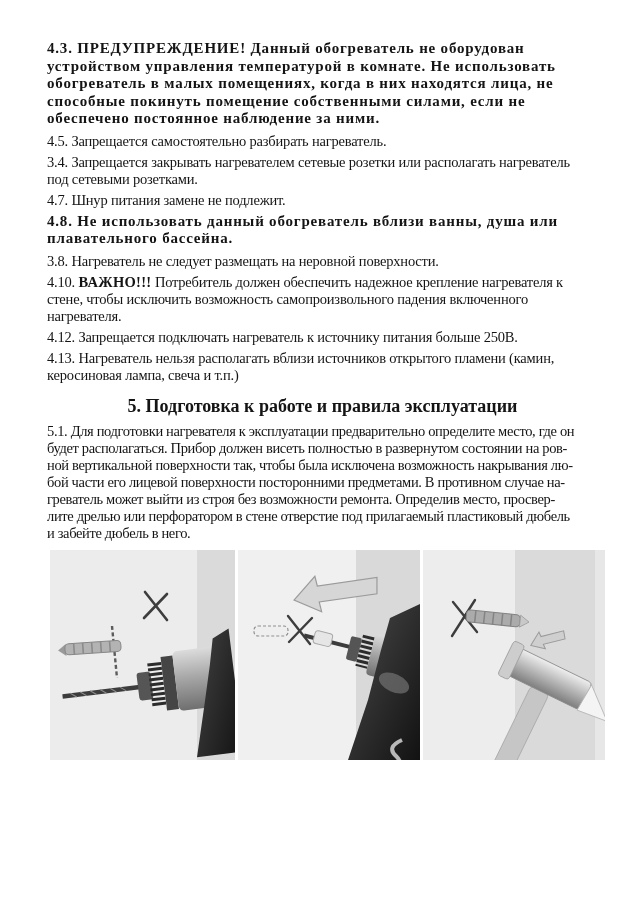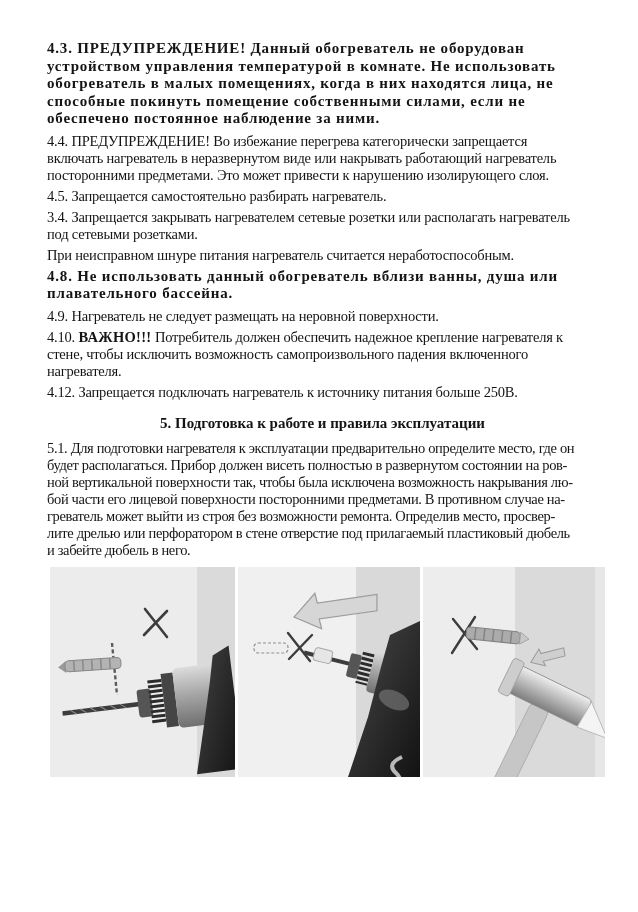--- a/index.html
+++ b/index.html
@@ -20,54 +20,53 @@
   .b {
     font-weight: bold;
     font-size: 15px;
     line-height: 17.5px;
     letter-spacing: 0.8px;
     margin-bottom: 5px !important;
   }
   .ib { font-weight: bold; letter-spacing: 0.3px; text-align: center; }
   .t5 {
     font-weight: bold;
-    font-size: 15px;
+    font-size: 18px;
     text-align: center;
     letter-spacing: 0;
     margin: 14px 0 8px 0 !important;
     white-space: normal !important;
   }
   .tight { letter-spacing: -0.35px; }
   .figure { margin: 8px 0 0 3px; width: 555px; height: 210px; }
   .figure svg { display: block; }
 </style>
 </head>
 <body>
 
 <div class="page">
 
   <p class="b">4.3. ПРЕДУПРЕЖДЕНИЕ! Данный обогреватель не оборудован
 устройством управления температурой в комнате. Не использовать
 обогреватель в малых помещениях, когда в них находятся лица, не
 способные покинуть помещение собственными силами, если не
 обеспечено постоянное наблюдение за ними.</p>
-  <p>4.4. ПРЕДУПРЕЖДЕНИЕ! Во избежание перегрева категорически запрещается
-включать нагреватель в неразвернутом виде или накрывать работающий нагреватель
-посторонними предметами. Это может привести к нарушению изолирующего слоя.</p>
   <p>4.5. Запрещается самостоятельно разбирать нагреватель.</p>
   <p>3.4. Запрещается закрывать нагревателем сетевые розетки или располагать нагреватель
 под сетевыми розетками.</p>
-  <p>При неисправном шнуре питания нагреватель считается неработоспособным.</p>
+  <p>4.7. Шнур питания замене не подлежит.</p>
   <p class="b">4.8. Не использовать данный обогреватель вблизи ванны, душа или
 плавательного бассейна.</p>
-  <p>4.9. Нагреватель не следует размещать на неровной поверхности.</p>
+  <p>3.8. Нагреватель не следует размещать на неровной поверхности.</p>
   <p><span>4.10. </span><span class="ib">ВАЖНО!!!</span><span> Потребитель должен обеспечить надежное крепление нагревателя к
 стене, чтобы исключить возможность самопроизвольного падения включенного
 нагревателя.</span></p>
   <p>4.12. Запрещается подключать нагреватель к источнику питания больше 250В.</p>
+  <p>4.13.  Нагреватель нельзя располагать вблизи источников открытого пламени (камин,
+керосиновая лампа, свеча и т.п.)</p>
 
   <p class="t5">5. Подготовка к работе и правила эксплуатации</p>
   <p class="tight">5.1. Для подготовки нагревателя к эксплуатации предварительно определите место, где он
 будет располагаться. Прибор должен висеть полностью в развернутом состоянии на ров-
 ной вертикальной поверхности так, чтобы была исключена возможность накрывания лю-
 бой части его лицевой поверхности посторонними предметами. В противном случае на-
 греватель может выйти из строя без возможности ремонта. Определив место, просвер-
 лите дрелью или перфоратором в стене отверстие под прилагаемый пластиковый дюбель
 и забейте дюбель в него.</p>
 

